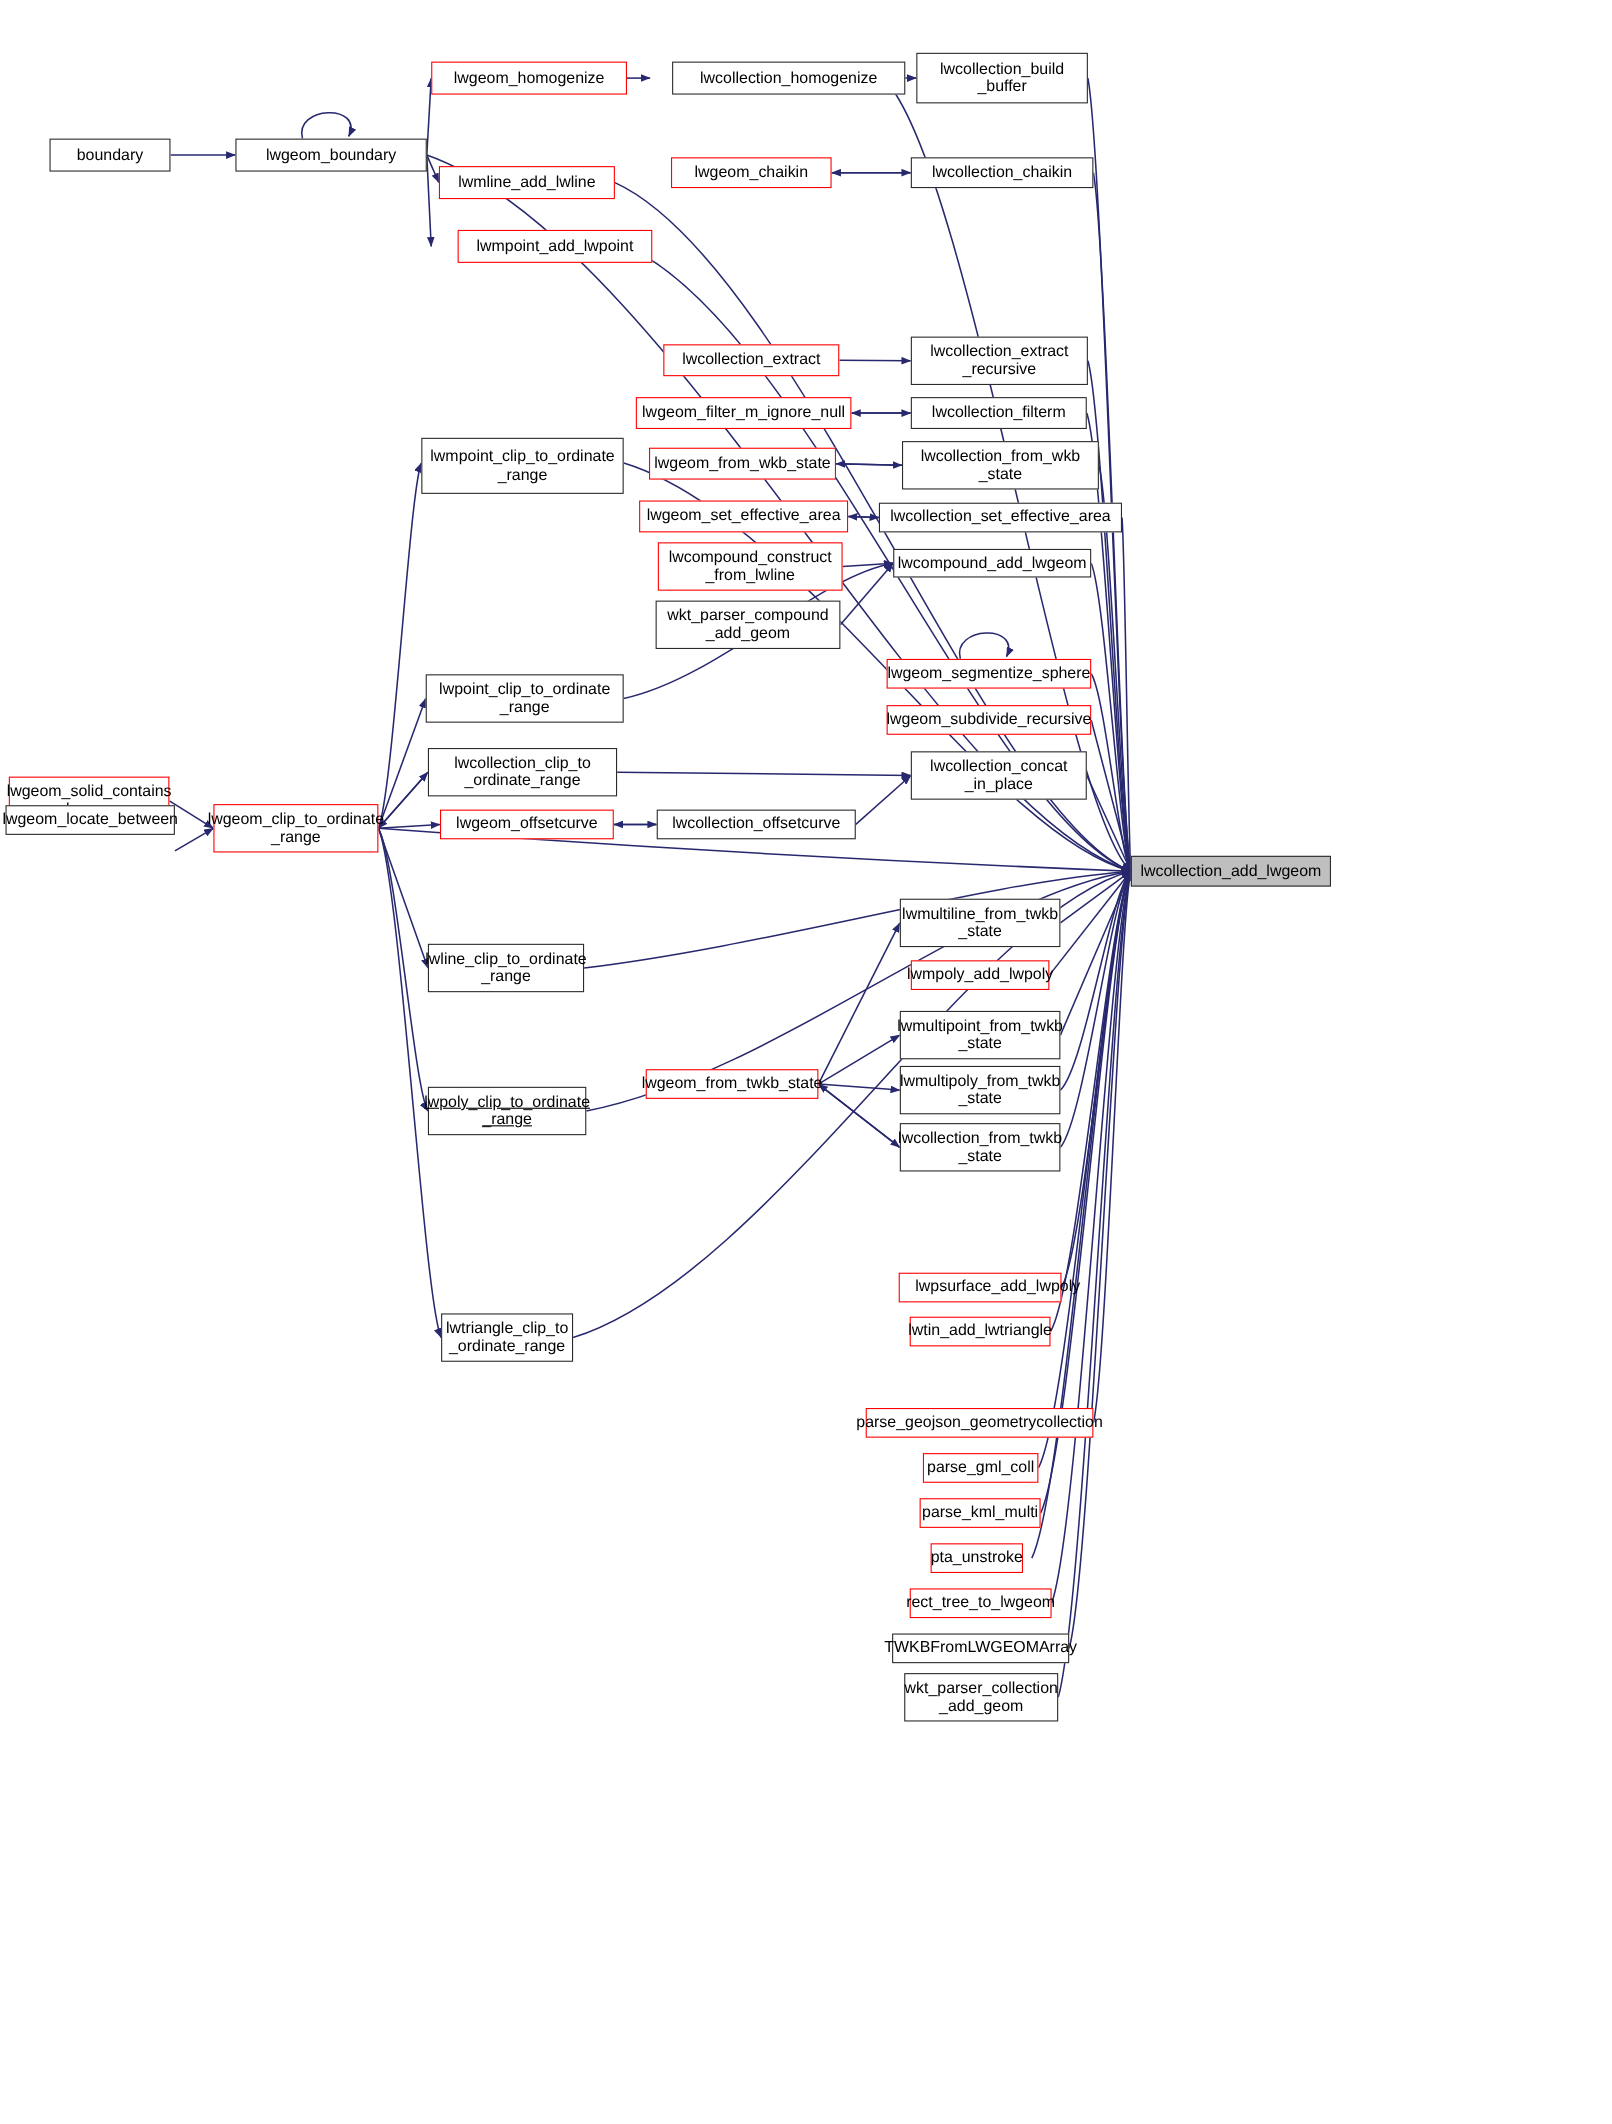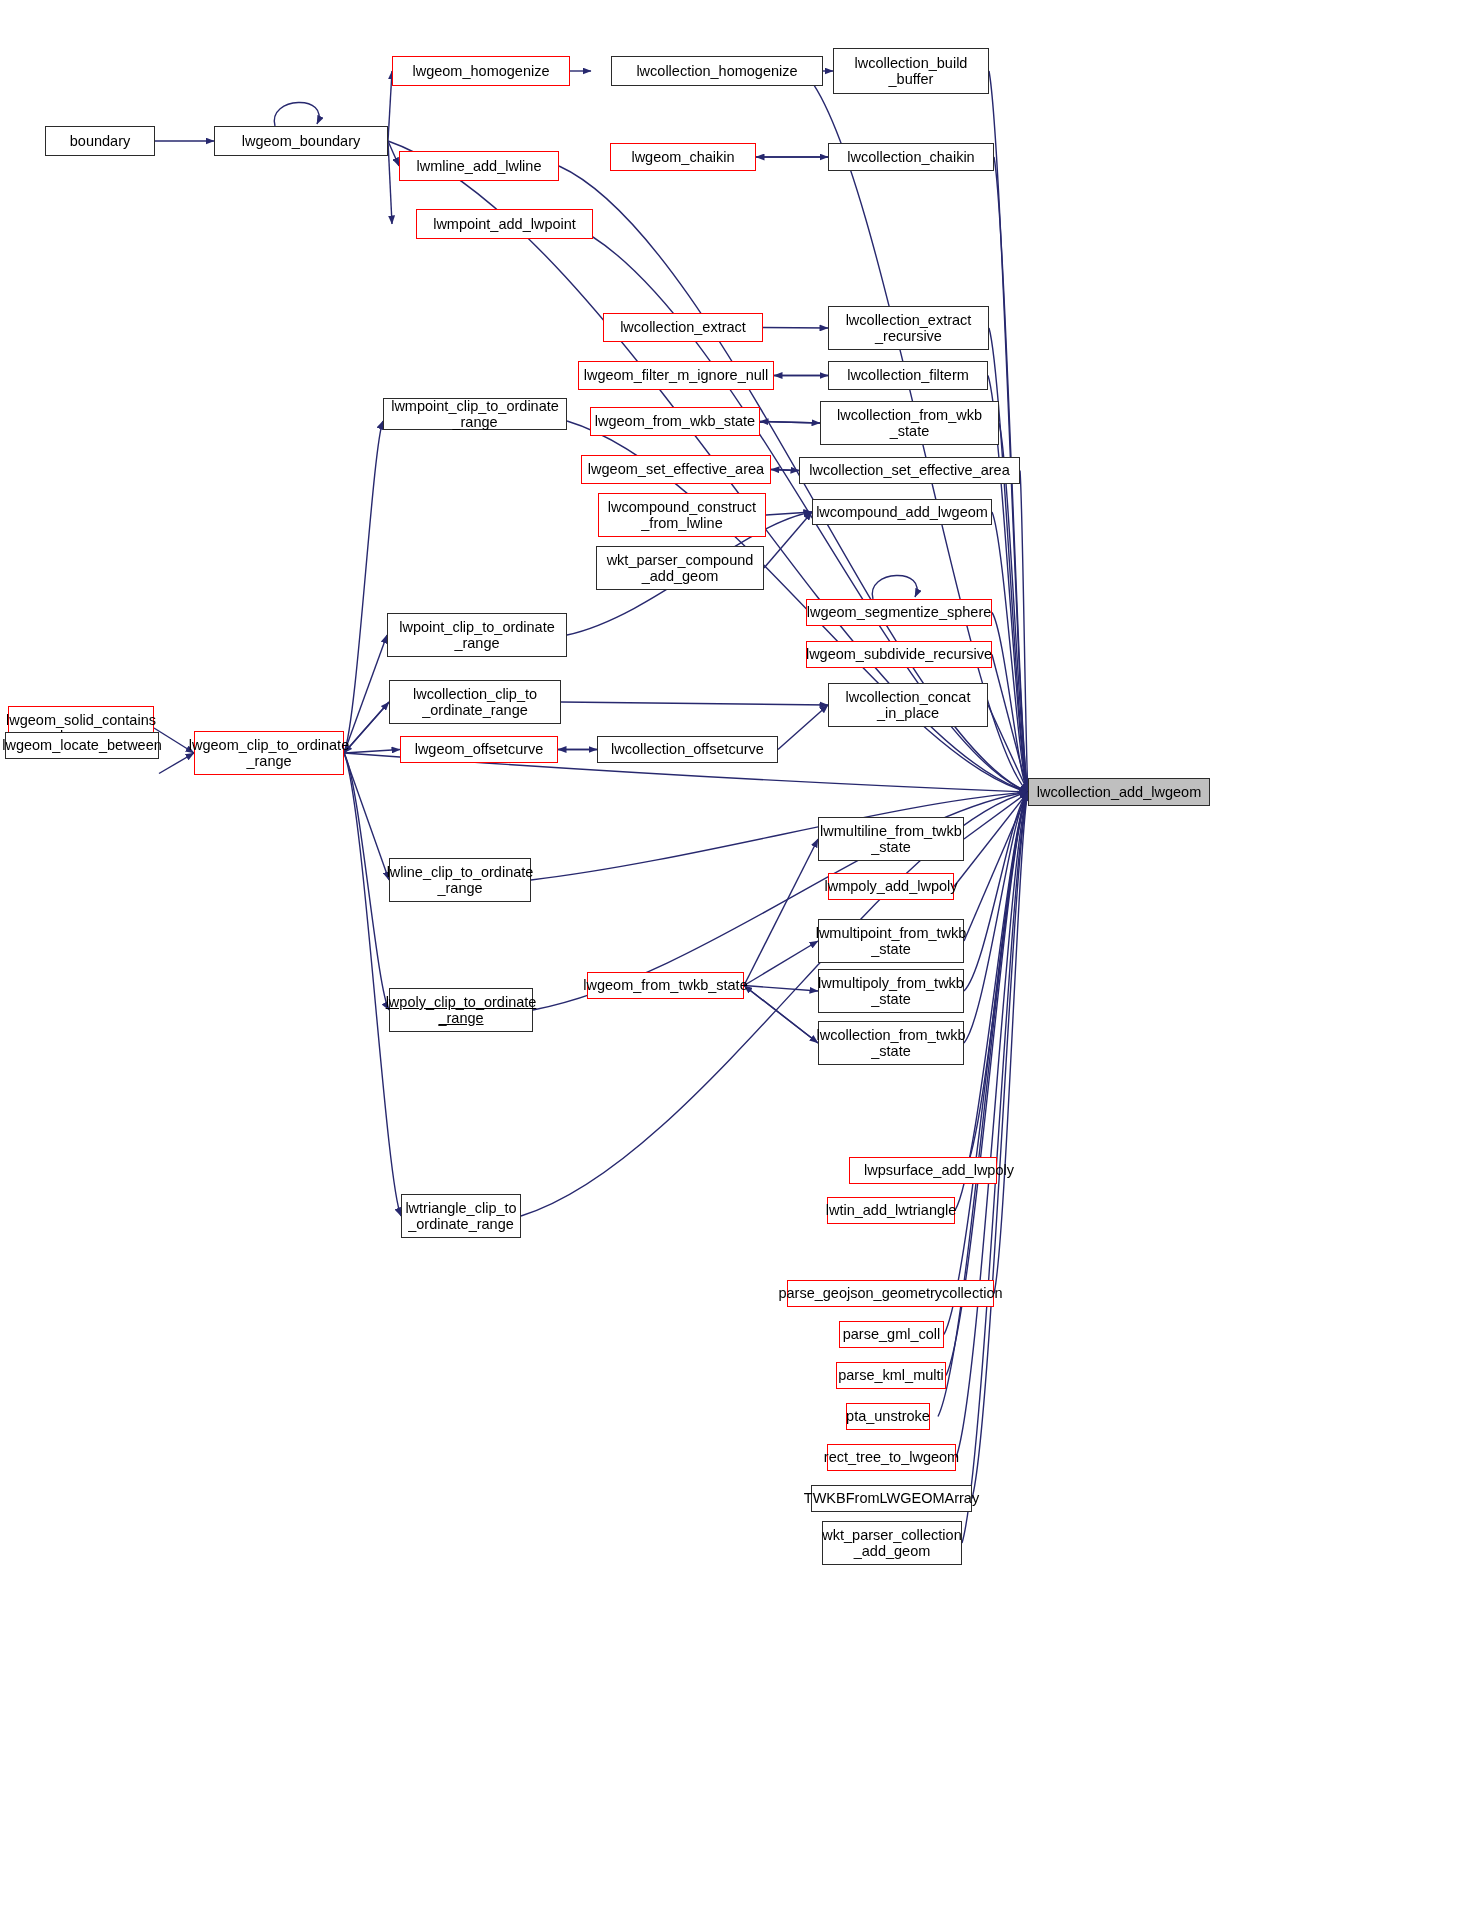--- a/index.html
+++ b/index.html
@@ -103,21 +103,21 @@
       <div class="node black" style="left: 45px; top: 126px; width: 110px; height: 30px;">boundary</div>
       <div class="node black" style="left: 214px; top: 126px; width: 174px; height: 30px;">lwgeom_boundary</div>
       <div class="node red" style="left: 392px; top: 56px; width: 178px; height: 30px;">lwgeom_homogenize</div>
       <div class="node black" style="left: 591px; top: 56px; width: 212px; height: 30px; margin-left: 20px;">lwcollection_homogenize</div>
       <div class="node black" style="left: 833px; top: 48px; width: 156px; height: 46px;">lwcollection_build
 _buffer</div>
       <div class="node red" style="left: 399px; top: 151px; width: 160px; height: 30px;">lwmline_add_lwline</div>
       <div class="node red" style="left: 610px; top: 143px; width: 146px; height: 28px;">lwgeom_chaikin</div>
       <div class="node black" style="left: 828px; top: 143px; width: 166px; height: 28px;">lwcollection_chaikin</div>
       <div class="node red" style="left: 392px; top: 209px; width: 177px; height: 30px; margin-left: 24px;">lwmpoint_add_lwpoint</div>
-      <div class="node black" style="left: 383px; top: 398px; width: 184px; height: 32px;">lwmpoint_clip_to_ordinate
+      <div class="node black" style="left: 383px; top: 398px; width: 184px; height: 51px;">lwmpoint_clip_to_ordinate
 _range</div>
       <div class="node red" style="left: 603px; top: 313px; width: 160px; height: 29px;">lwcollection_extract</div>
       <div class="node black" style="left: 828px; top: 306px; width: 161px; height: 44px;">lwcollection_extract
 _recursive</div>
       <div class="node red" style="left: 578px; top: 361px; width: 196px; height: 29px;">lwgeom_filter_m_ignore_null</div>
       <div class="node black" style="left: 828px; top: 361px; width: 160px; height: 29px;">lwcollection_filterm</div>
       <div class="node red" style="left: 590px; top: 407px; width: 170px; height: 29px;">lwgeom_from_wkb_state</div>
       <div class="node black" style="left: 820px; top: 401px; width: 179px; height: 44px;">lwcollection_from_wkb
 _state</div>
       <div class="node red" style="left: 581px; top: 455px; width: 190px; height: 29px;">lwgeom_set_effective_area</div>
@@ -150,21 +150,21 @@
       <div class="node red" style="left: 828px; top: 873px; width: 126px; height: 27px;">lwmpoly_add_lwpoly</div>
       <div class="node black" style="left: 818px; top: 919px; width: 146px; height: 44px;">lwmultipoint_from_twkb
 _state</div>
       <div class="node red" style="left: 587px; top: 972px; width: 157px; height: 27px;">lwgeom_from_twkb_state</div>
       <div class="node black" style="left: 818px; top: 969px; width: 146px; height: 44px;">lwmultipoly_from_twkb
 _state</div>
       <div class="node black" style="left: 389px; top: 988px; width: 144px; height: 44px; text-decoration: underline;">lwpoly_clip_to_ordinate
 _range</div>
       <div class="node black" style="left: 818px; top: 1021px; width: 146px; height: 44px;">lwcollection_from_twkb
 _state</div>
-      <div class="node red" style="left: 849px; top: 1157px; width: 148px; height: 27px; padding-left: 32px;">lwpsurface_add_lwpoly</div>
+      <div class="node red" style="left: 817px; top: 1157px; width: 148px; height: 27px; padding-left: 32px;">lwpsurface_add_lwpoly</div>
       <div class="node red" style="left: 827px; top: 1197px; width: 128px; height: 27px;">lwtin_add_lwtriangle</div>
       <div class="node black" style="left: 401px; top: 1194px; width: 120px; height: 44px;">lwtriangle_clip_to
 _ordinate_range</div>
       <div class="node red" style="left: 787px; top: 1280px; width: 207px; height: 27px;">parse_geojson_geometrycollection</div>
       <div class="node red" style="left: 839px; top: 1321px; width: 105px; height: 27px;">parse_gml_coll</div>
       <div class="node red" style="left: 836px; top: 1362px; width: 110px; height: 27px;">parse_kml_multi</div>
       <div class="node red" style="left: 846px; top: 1403px; width: 84px; height: 27px;">pta_unstroke</div>
       <div class="node red" style="left: 827px; top: 1444px; width: 129px; height: 27px;">rect_tree_to_lwgeom</div>
       <div class="node black" style="left: 811px; top: 1485px; width: 161px; height: 27px;">TWKBFromLWGEOMArray</div>
       <div class="node black" style="left: 822px; top: 1521px; width: 140px; height: 44px;">wkt_parser_collection

